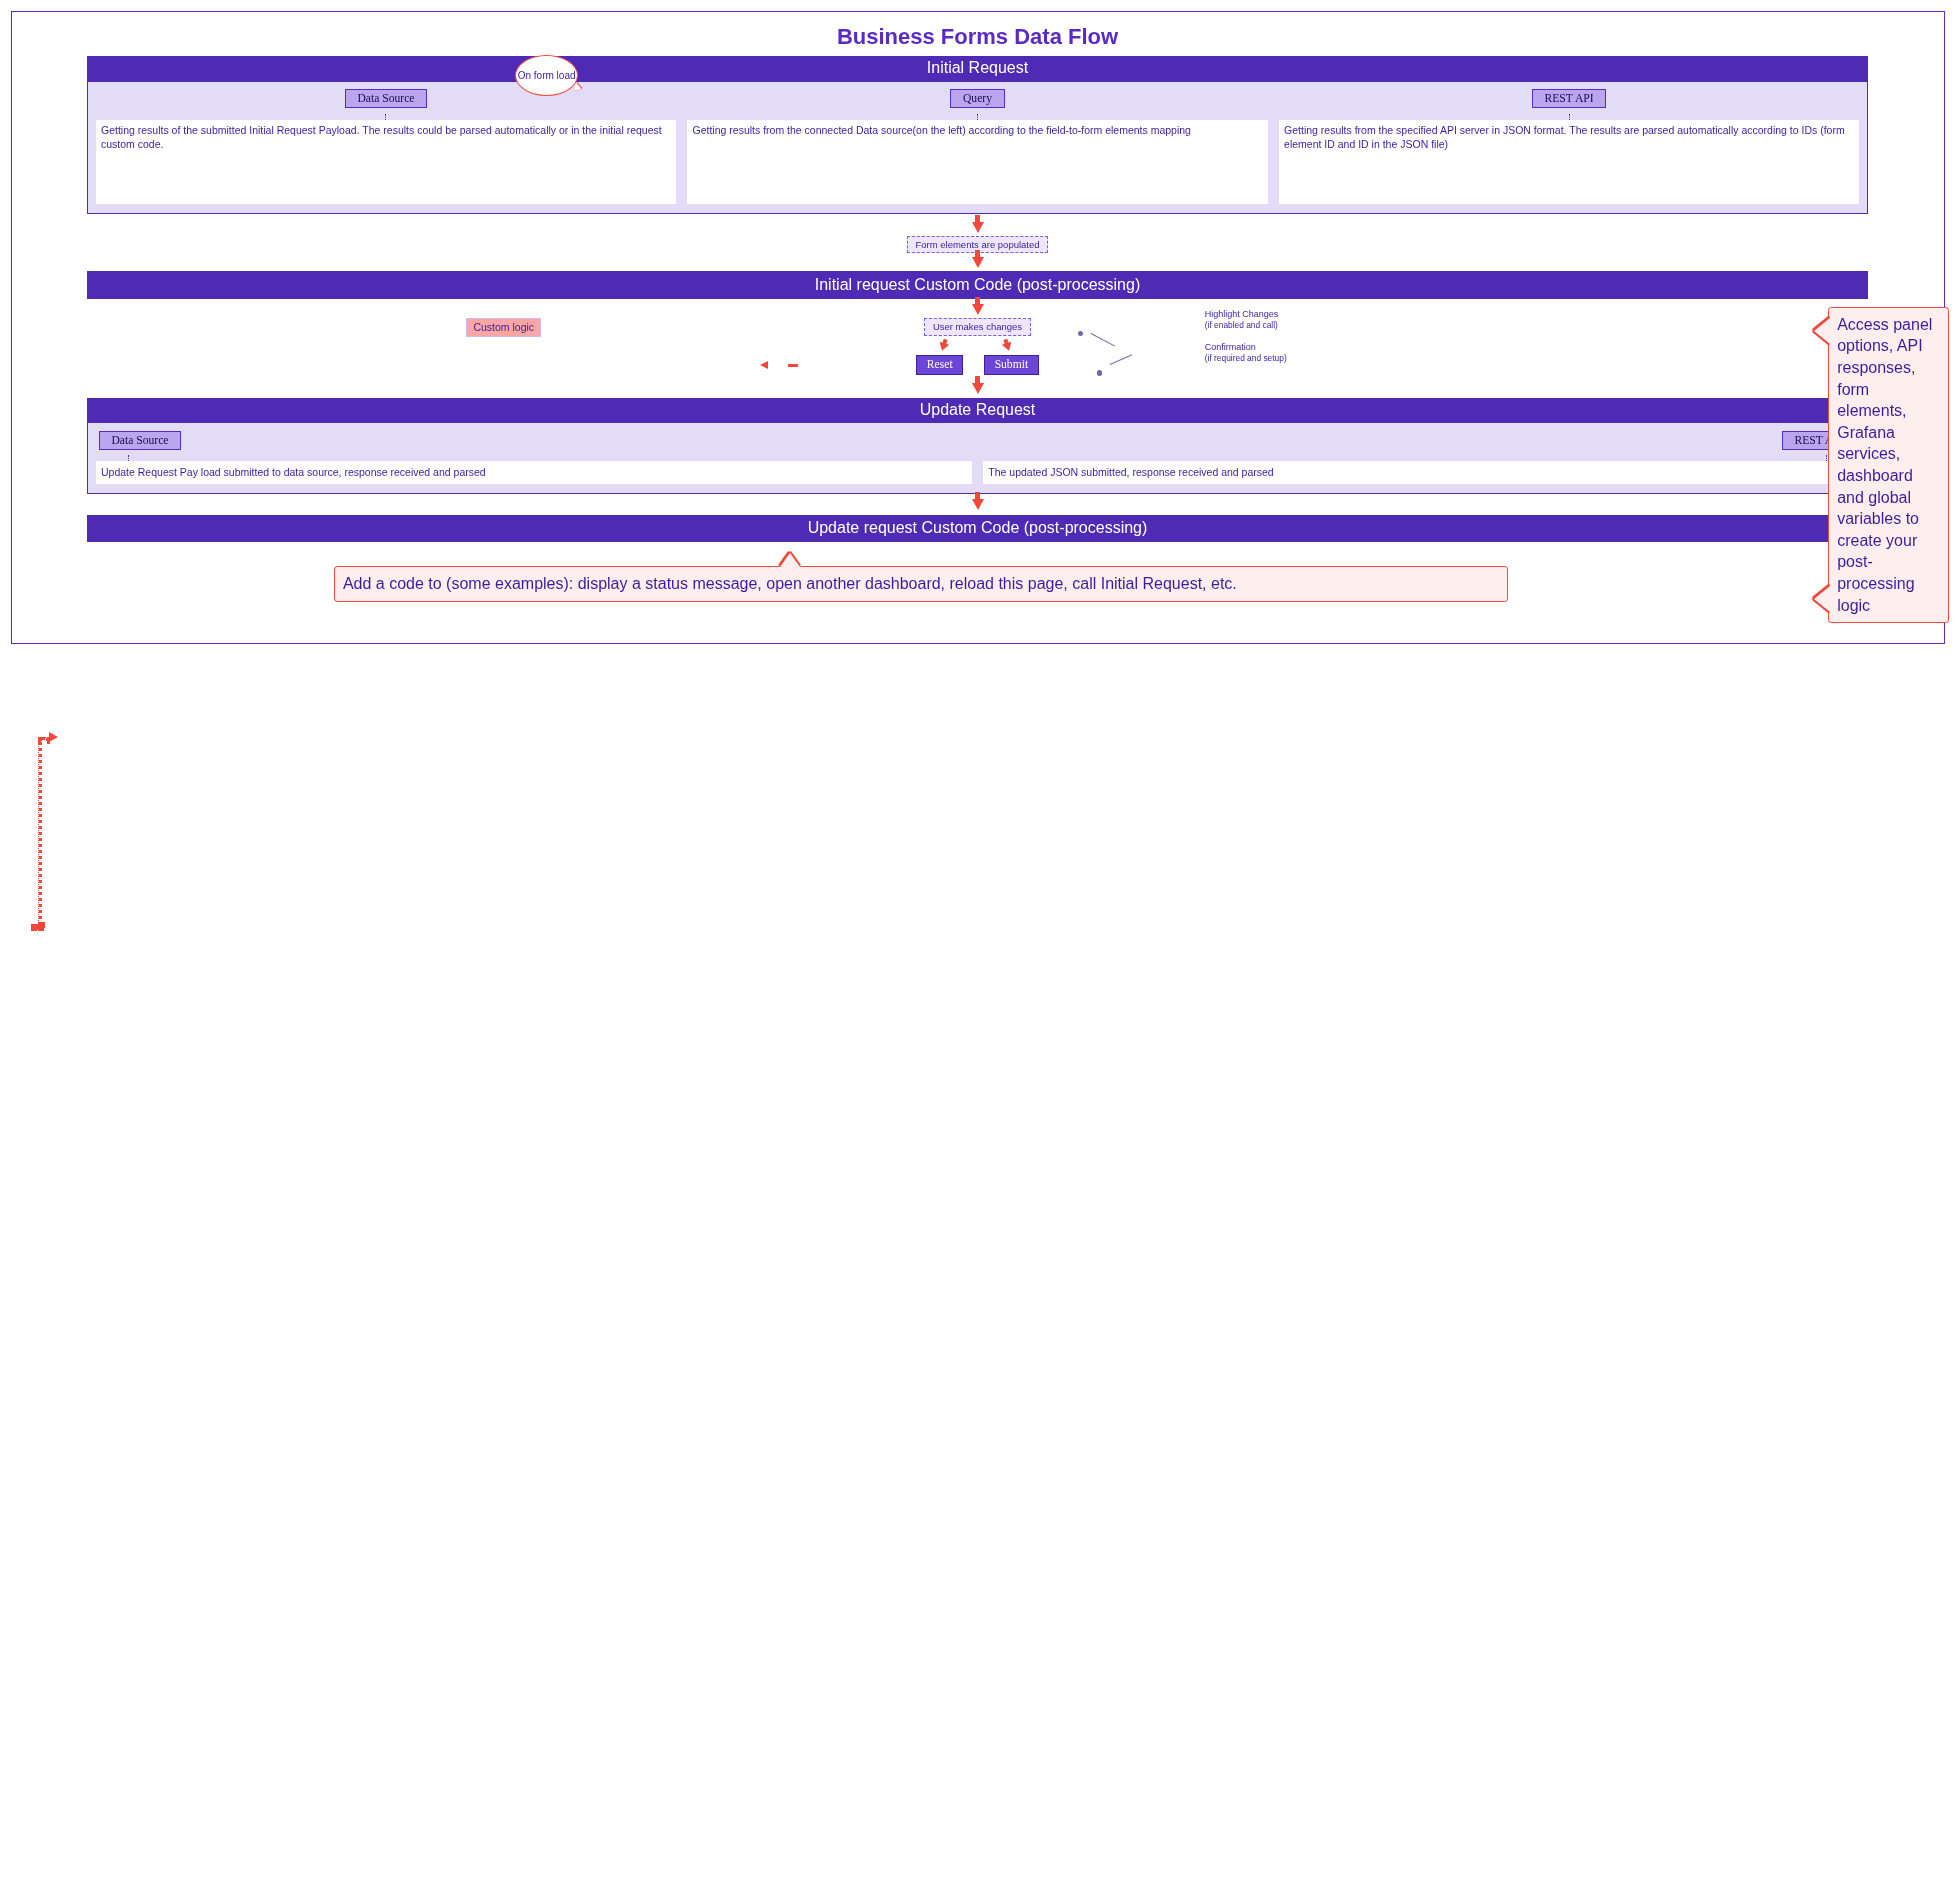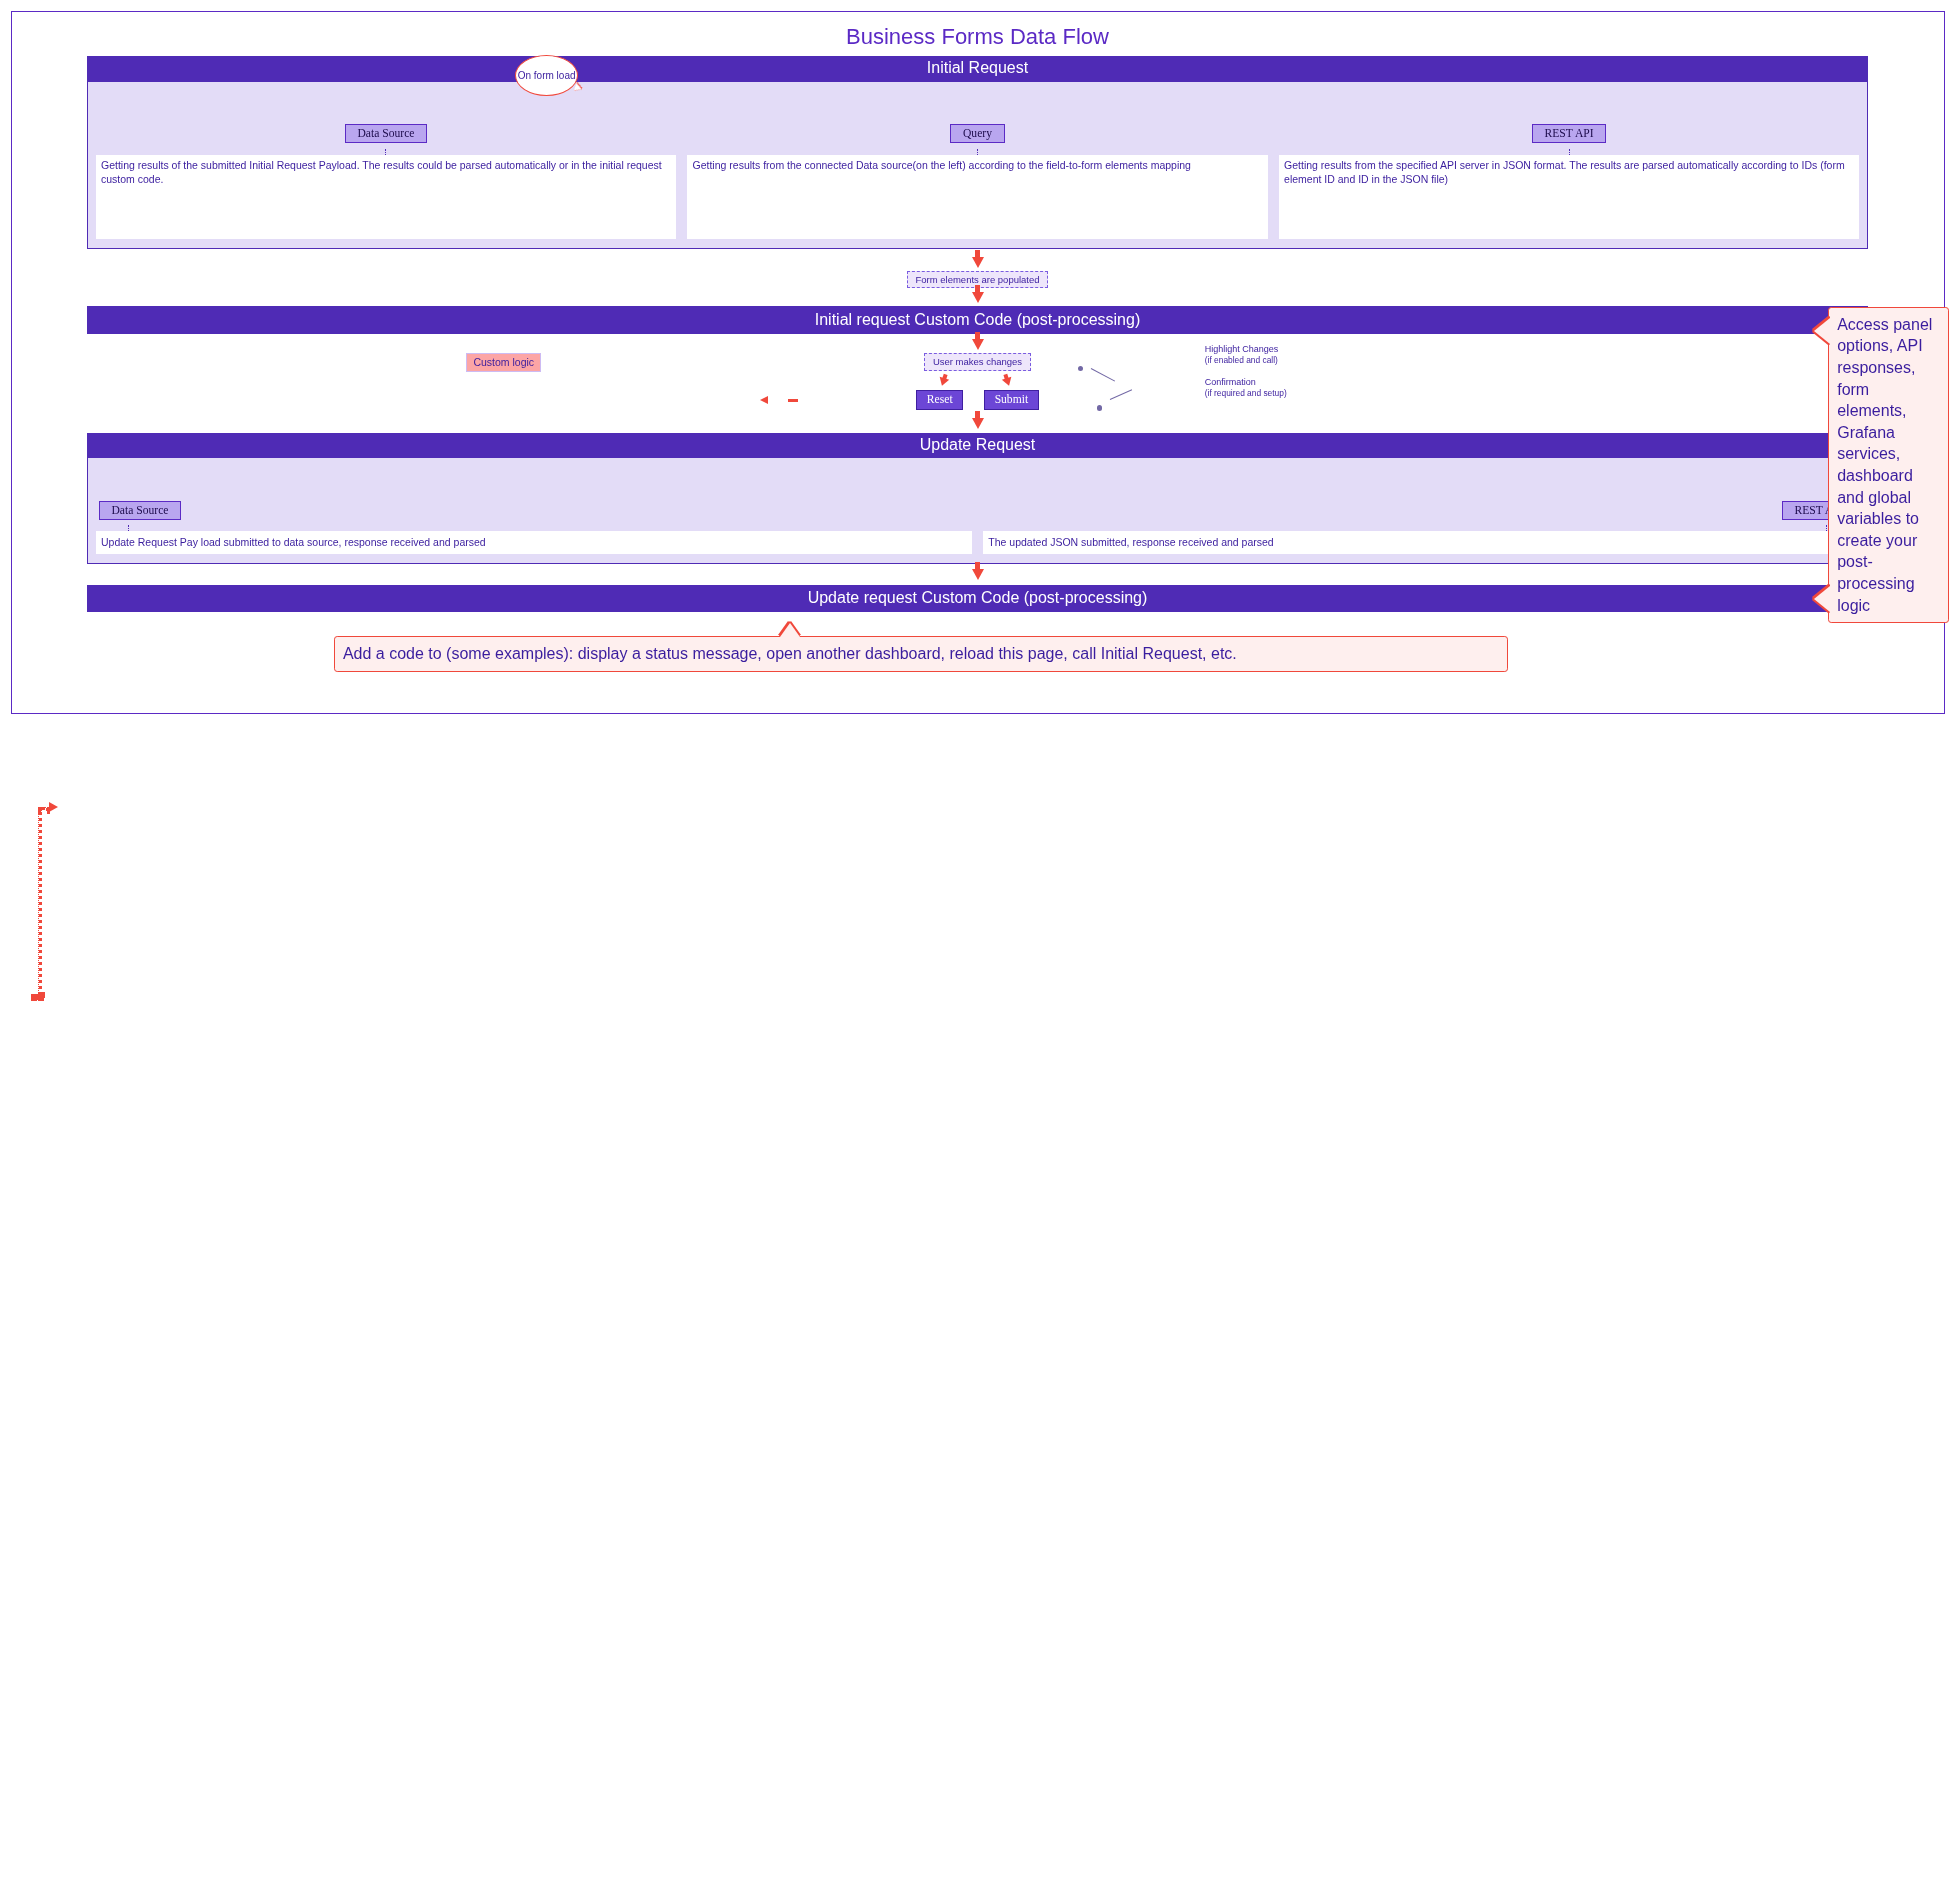--- a/index.html
+++ b/index.html
@@ -11,21 +11,21 @@
   }
   .frame {
     border: 1.6px solid #5b2ac5;
     background: #fff;
     padding: 12.6px 19px 19px 19px;
     position: relative;
   }
   .title {
     text-align: center;
     font-size: 22px;
-    font-weight: 400;
+    font-weight: 700;
     color: #5b2ac5;
     margin-bottom: 6.3px;
     font-family: "Segoe UI", Arial, sans-serif;
   }
   
   .bar {
     background: #4f2bb5;
     color: #fff;
     font-size: 16px;
     font-weight: 500;
@@ -49,21 +49,20 @@
     color: #fff;
     text-align: center;
     font-size: 16px;
     font-weight: 500;
     padding: 2.1px 0 4.2px 0;
   }
   .panel-body {
     display: flex;
     gap: 11px;
     padding: 7.4px 7.4px 9.5px 7.4px;
-    margin-top: 35px;
   }
   .col { flex: 1; position: relative; }
   .col-tab {
     display: inline-block;
     background: #b9a6ef;
     border: 1.6px solid #5b2ac5;
     color: #1d0b4c;
     font-family: Georgia, "Times New Roman", serif;
     font-size: 11.6px;
     padding: 2.1px 11.6px;

